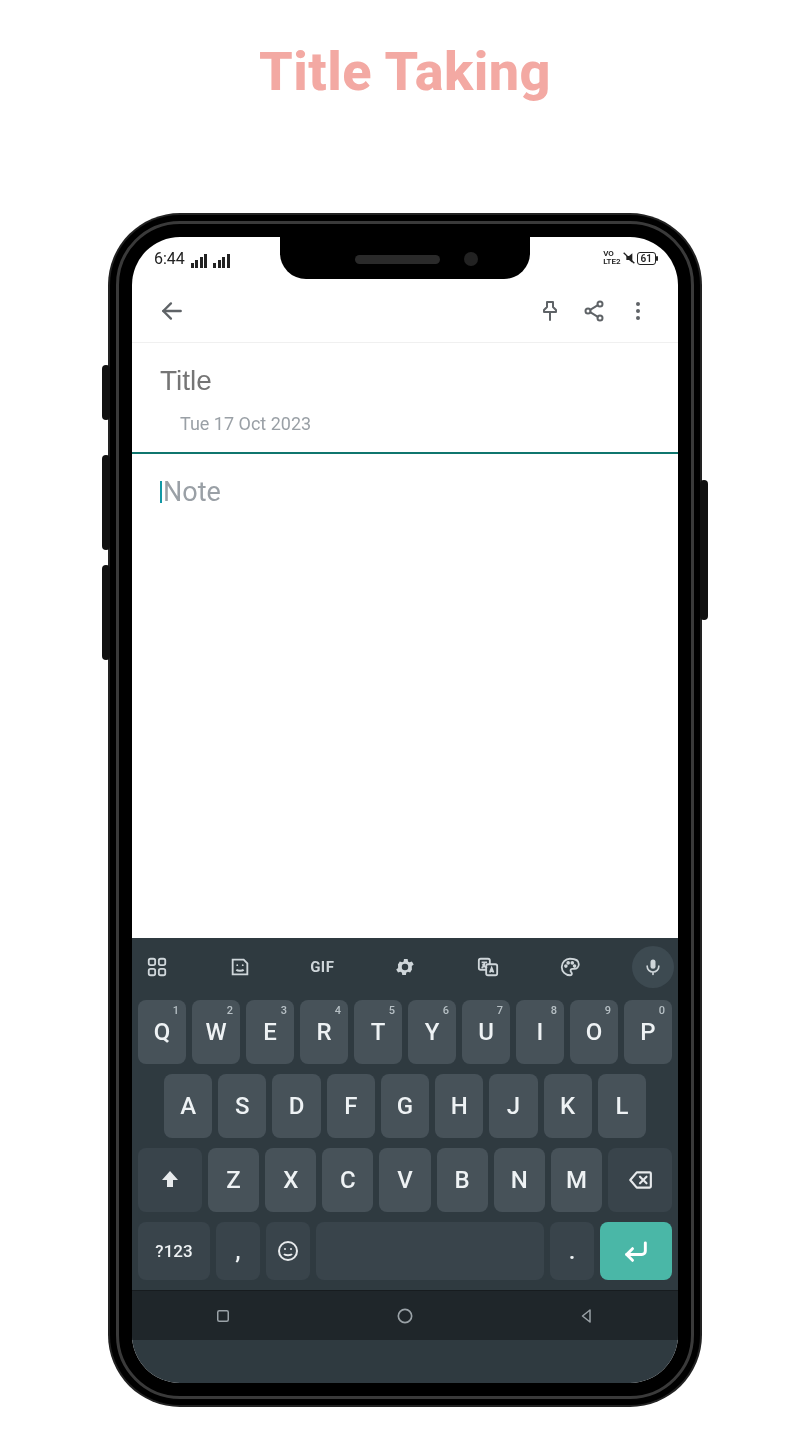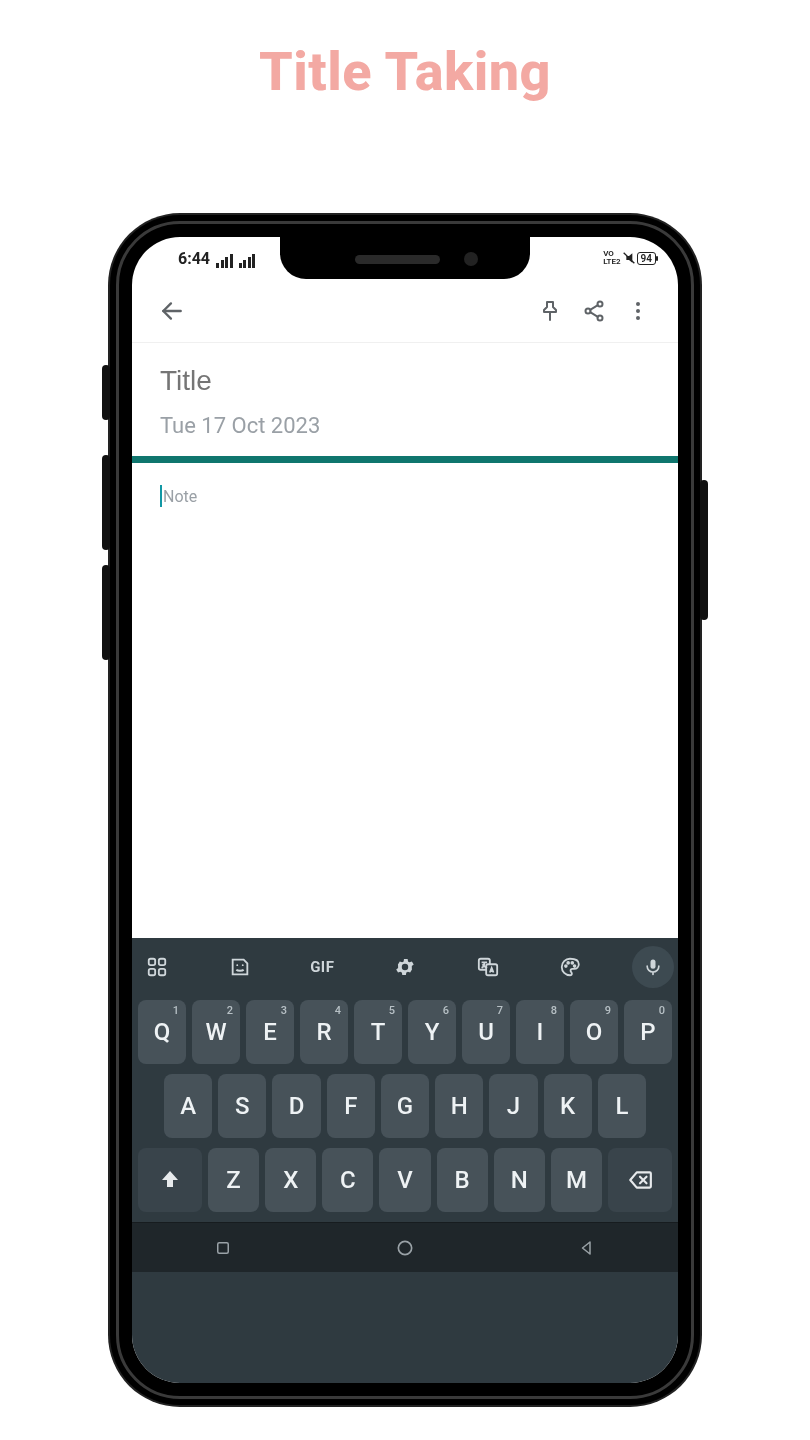--- a/index.html
+++ b/index.html
@@ -16,41 +16,41 @@
   .btn-right  { right:-8px; top: 265px; width: 8px; height: 140px; }
 
   .screen { position: absolute; left: 22px; right: 22px; top: 22px; bottom: 22px; background: #fff; border-radius: 48px; overflow: hidden; }
 
   .notch { position: absolute; top: 0; left: 50%; transform: translateX(-50%); width: 250px; height: 42px; background: #000; border-bottom-left-radius: 26px; border-bottom-right-radius: 26px; z-index: 20; }
   .notch::before { content: ""; position: absolute; left: 75px; top: 18px; width: 85px; height: 9px; background: #2a2a2a; border-radius: 5px; }
   .notch::after  { content: ""; position: absolute; right: 52px; top: 15px; width: 14px; height: 14px; background: #222; border-radius: 50%; }
 
   .status-bar { height: 42px; display: flex; justify-content: space-between; align-items: center; padding: 0 22px; font-size: 16px; color: #222; }
   .status-left { display:flex; align-items:flex-end; gap:6px; }
-  .time { font-weight: 700; margin-left: 24px; }
+  .time { font-weight: 400; }
   .sigbars { display:inline-flex; align-items:flex-end; gap:1.5px; }
   .sigbars span { width:3px; background:#222; display:inline-block; }
   .sigbars span:nth-child(1){height:5px;} .sigbars span:nth-child(2){height:8px;} .sigbars span:nth-child(3){height:11px;} .sigbars span:nth-child(4){height:14px;}
   .status-right { display:flex; align-items:center; gap:0; font-size:10px; font-weight:600; }
   .volte { font-size: 8px; line-height: 1; }
   .battbox { display:inline-flex; align-items:center; border:1.2px solid #222; border-radius:3px; padding:0 3px; font-size:10px; position:relative; }
   .battbox::after{ content:""; position:absolute; right:-3px; top:3px; width:2px; height:5px; background:#222; border-radius:1px;}
 
   .toolbar { height: 64px; display: flex; align-items: center; padding: 0 18px; color:#5f6367; border-bottom: 1px solid #f0f0f0;}
   .toolbar .spacer { flex: 1; }
   .icon-btn { width: 44px; height: 44px; display:flex; align-items:center; justify-content:center; color:#5f6367; }
   svg { display:block; }
 
-  .note-header { padding: 22px 28px 18px; border-bottom: 7px solid #0f766e; }
+  .note-header { padding: 22px 28px 18px; border-bottom: 2px solid #0f766e; }
   .title-input { font-size: 28px; font-weight: 400; color:#9aa0a6; border:none; width:100%; outline:none; background:transparent; }
-  .date { margin-top: 16px; font-size: 22px; color:#9aa0a6; }
+  .date { margin-top: 16px; font-size: 18px; color:#9aa0a6;margin-left:20px; }
 
   .note-body { padding: 22px 28px; position:relative;}
   .cursor { display:inline-block; width:2px; height:22px; background:#1298a5; vertical-align:middle; margin-right:1px;}
-  .note-ph { font-size: 16px; color:#9aa0a6; vertical-align:middle;}
+  .note-ph { font-size: 27px; color:#9aa0a6; vertical-align:middle;}
 
   .keyboard { position:absolute; left:0; right:0; bottom:0; height: 445px; background:#2f3a40; color:#e7eaec; display:flex; flex-direction:column; }
   .kb-toolbar { height:58px; display:flex; align-items:center; justify-content:space-between; padding:0 4px; }
   .kb-tool { width:42px; height:42px; display:flex; align-items:center; justify-content:center; color:#cfd6da; border-radius:50%; }
   .kb-tool.mic { background:#3d4a51; }
   .kb-gif { font-size:15px; font-weight:700; letter-spacing:0.5px; color:#cfd6da;}
   .kb-rows { padding: 4px 6px 0; }
   .row { display:flex; gap:6px; margin-bottom:10px; justify-content:center; }
   .key { position:relative; flex:1; height:64px; background:#475259; border-radius:8px; display:flex; align-items:center; justify-content:center; font-size:24px; font-weight:500; color:#eef2f4; }
   .key .sup { position:absolute; top:4px; right:7px; font-size:11px; color:#b7c0c5;}
@@ -96,21 +96,21 @@
             <span></span>
           </span>
       </div>
       <div class="status-right">
         <span class="volte" style="white-space:pre;">VO
 LTE2</span>
         <svg width="16" height="16" viewBox="0 0 24 24" fill="none" stroke="#222" stroke-width="2">
             <path d="M8 9v6h4l5 4V5l-5 4H8z" fill="#222" stroke="none"></path>
             <line x1="4" y1="4" x2="20" y2="20"></line>
           </svg>
-        <span class="battbox">94</span>
+        <span class="battbox">61</span>
       </div>
     </div>
 
     <div class="toolbar">
       <div class="icon-btn">
         <svg width="26" height="26" viewBox="0 0 24 24" fill="none" stroke="currentColor" stroke-width="2.2" stroke-linecap="round" stroke-linejoin="round">
             <line x1="20" y1="12" x2="4" y2="12"></line>
             <polyline points="11 5 4 12 11 19"></polyline>
           </svg>
       </div>
@@ -235,20 +235,40 @@
             <div class="key">N</div>
             <div class="key">M</div>
             <div class="key key-wide1 key-dark">
               <svg width="26" height="26" viewBox="0 0 24 24" fill="none" stroke="#e7eaec" stroke-width="2" stroke-linecap="round" stroke-linejoin="round">
                 <path d="M21 5H9l-6 7 6 7h12a1 1 0 0 0 1-1V6a1 1 0 0 0-1-1z"></path>
                 <line x1="12" y1="9" x2="18" y2="15"></line>
                 <line x1="18" y1="9" x2="12" y2="15"></line>
               </svg>
             </div>
           </div>
+        <div class="row row4">
+          <div class="key key-dark key-symnum" style="flex:0 0 72px">?123</div>
+          <div class="key key-dark" style="flex:0 0 44px">,</div>
+          <div class="key key-dark" style="flex:0 0 44px">
+            <svg width="24" height="24" viewBox="0 0 24 24" fill="none" stroke="#e7eaec" stroke-width="2">
+                <circle cx="12" cy="12" r="9"></circle>
+                <circle cx="9" cy="10" r="1" fill="#e7eaec" stroke="none"></circle>
+                <circle cx="15" cy="10" r="1" fill="#e7eaec" stroke="none"></circle>
+                <path d="M8 15c1.2 1.5 6.8 1.5 8 0"></path>
+              </svg>
+          </div>
+          <div class="key key-space key-dark"></div>
+          <div class="key key-dark" style="flex:0 0 44px">.</div>
+          <div class="key key-enter" style="flex:0 0 72px">
+            <svg width="28" height="28" viewBox="0 0 24 24" fill="none" stroke="#fff" stroke-width="2.5" stroke-linecap="round" stroke-linejoin="round">
+                <polyline points="9 10 4 15 9 20"></polyline>
+                <path d="M20 5v7a3 3 0 0 1-3 3H4"></path>
+              </svg>
+          </div>
+        </div>
       </div>
 
       <div class="navbar">
         <div class="nav-btn">
           <svg width="18" height="18" viewBox="0 0 24 24" fill="none" stroke="currentColor" stroke-width="2">
               <rect x="5" y="5" width="14" height="14" rx="2"></rect>
             </svg>
         </div>
         <div class="nav-btn">
           <svg width="20" height="20" viewBox="0 0 24 24" fill="none" stroke="currentColor" stroke-width="2">

